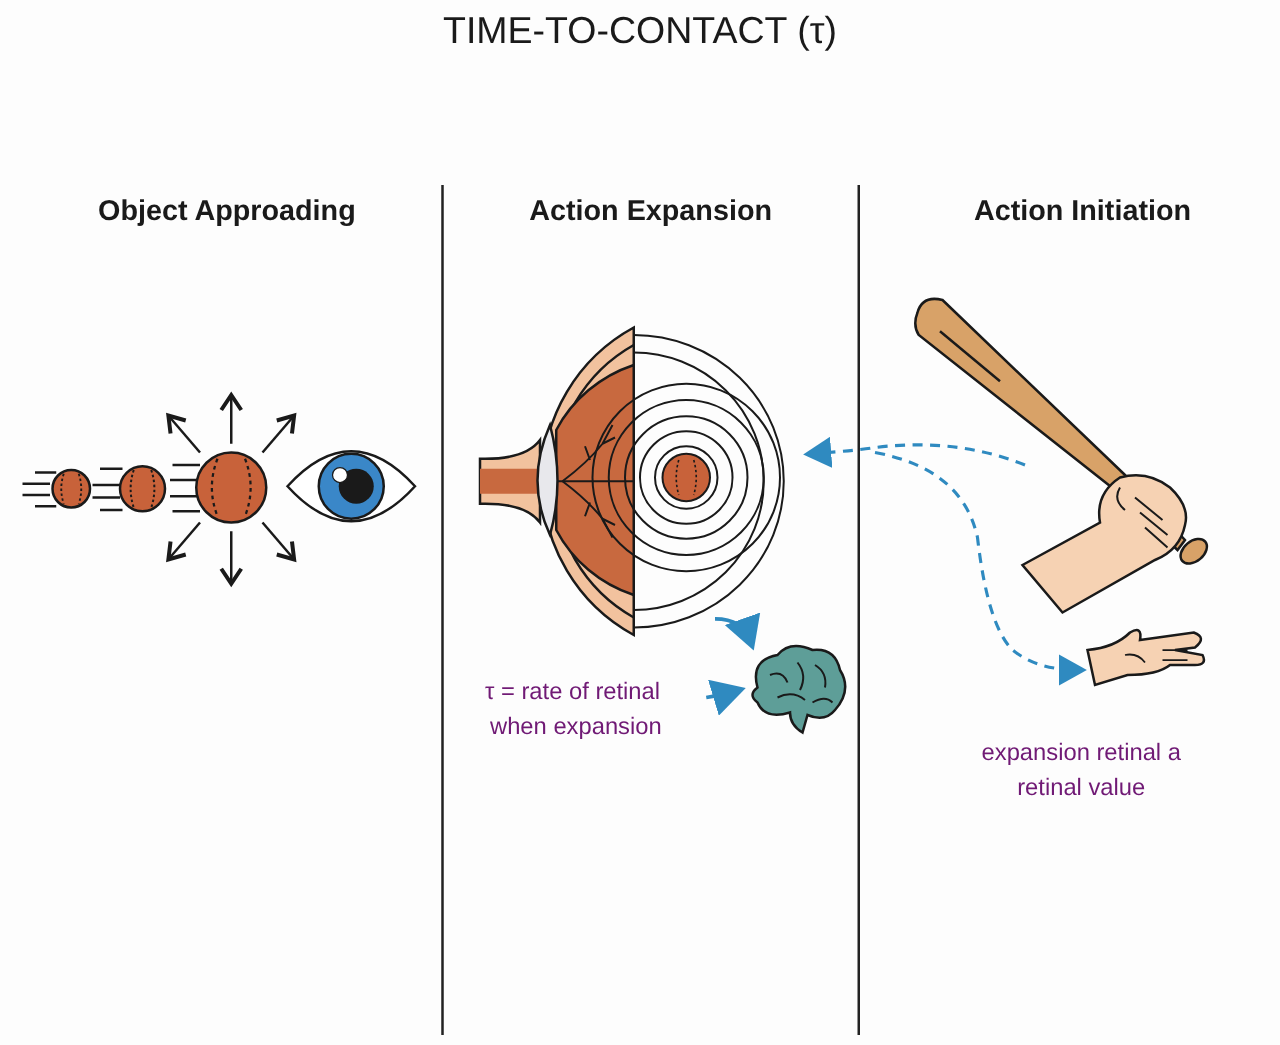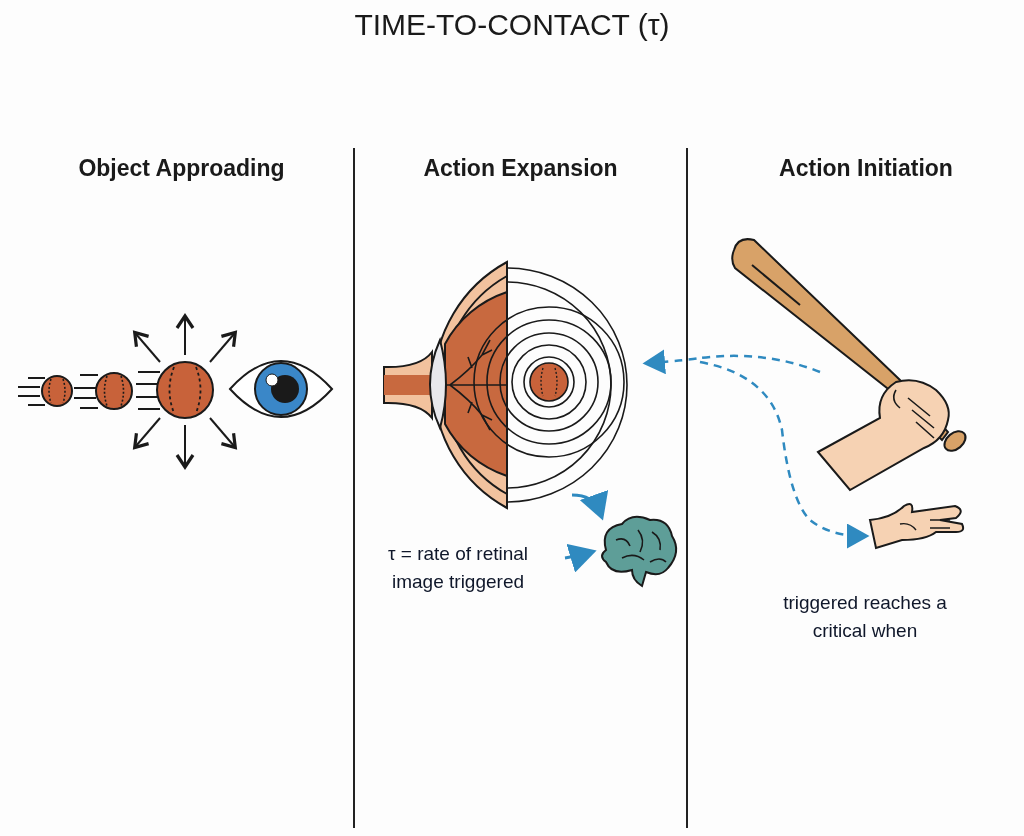--- a/index.html
+++ b/index.html
@@ -9,21 +9,21 @@
       font-family: "Liberation Sans", sans-serif; color: #1a1a1a;
     }
     .title {
       position: absolute; top: 8px; left: 0; width: 1024px; text-align: center;
       font-size: 30px; font-weight: normal; letter-spacing: 0px;
     }
     .divider { position: absolute; top: 148px; width: 2px; height: 680px; background: #222; }
     .panel-title {
       position: absolute; top: 155px; font-size: 23px; font-weight: bold; text-align: center;
     }
-    .caption { position: absolute; font-size: 19px; line-height: 28px; color: #0f172a; }
+    .caption { position: absolute; font-size: 19px; line-height: 28px; color: #701a75; }
     svg.art { position: absolute; left: 0; top: 0; }
   </style>
 </head>
 <body>
 
 <div class="title">TIME-TO-CONTACT (τ)</div>
 
 <div class="divider" style="left:353px;"></div>
 <div class="divider" style="left:686px;"></div>
 
@@ -131,19 +131,19 @@
     <path d="M908,398 L930,416 M912,410 L934,428 M916,422 L934,438 M896,390 Q890,400 900,408" fill="none" stroke="#1a1a1a" stroke-width="1.6"></path>
   </g>
   <g>
     <path d="M870,520 Q892,518 904,506 Q914,500 912,512 L955,506 Q966,510 956,518 L940,520 L962,524 Q966,532 956,532 L936,532 Q926,540 902,540 L876,548 Z" fill="#f6d2b3" stroke="#1a1a1a" stroke-width="2"></path>
     <path d="M900,524 Q910,522 916,530 M930,520 L950,520 M930,528 L950,528" fill="none" stroke="#1a1a1a" stroke-width="1.4"></path>
   </g>
 </svg>
 
 <div class="caption" style="left:388px; top:540px;">
   <div>τ = rate of retinal</div>
-  <div style="padding-left:4px;">image triggered</div>
+  <div style="padding-left:4px;">when expansion</div>
 </div>
 
 <div class="caption" style="left:740px; top:589px; width:250px; text-align:center;">
-  <div>triggered reaches a</div>
-  <div>critical when</div>
+  <div>expansion retinal a</div>
+  <div>retinal value</div>
 </div>
 
 </body></html>

